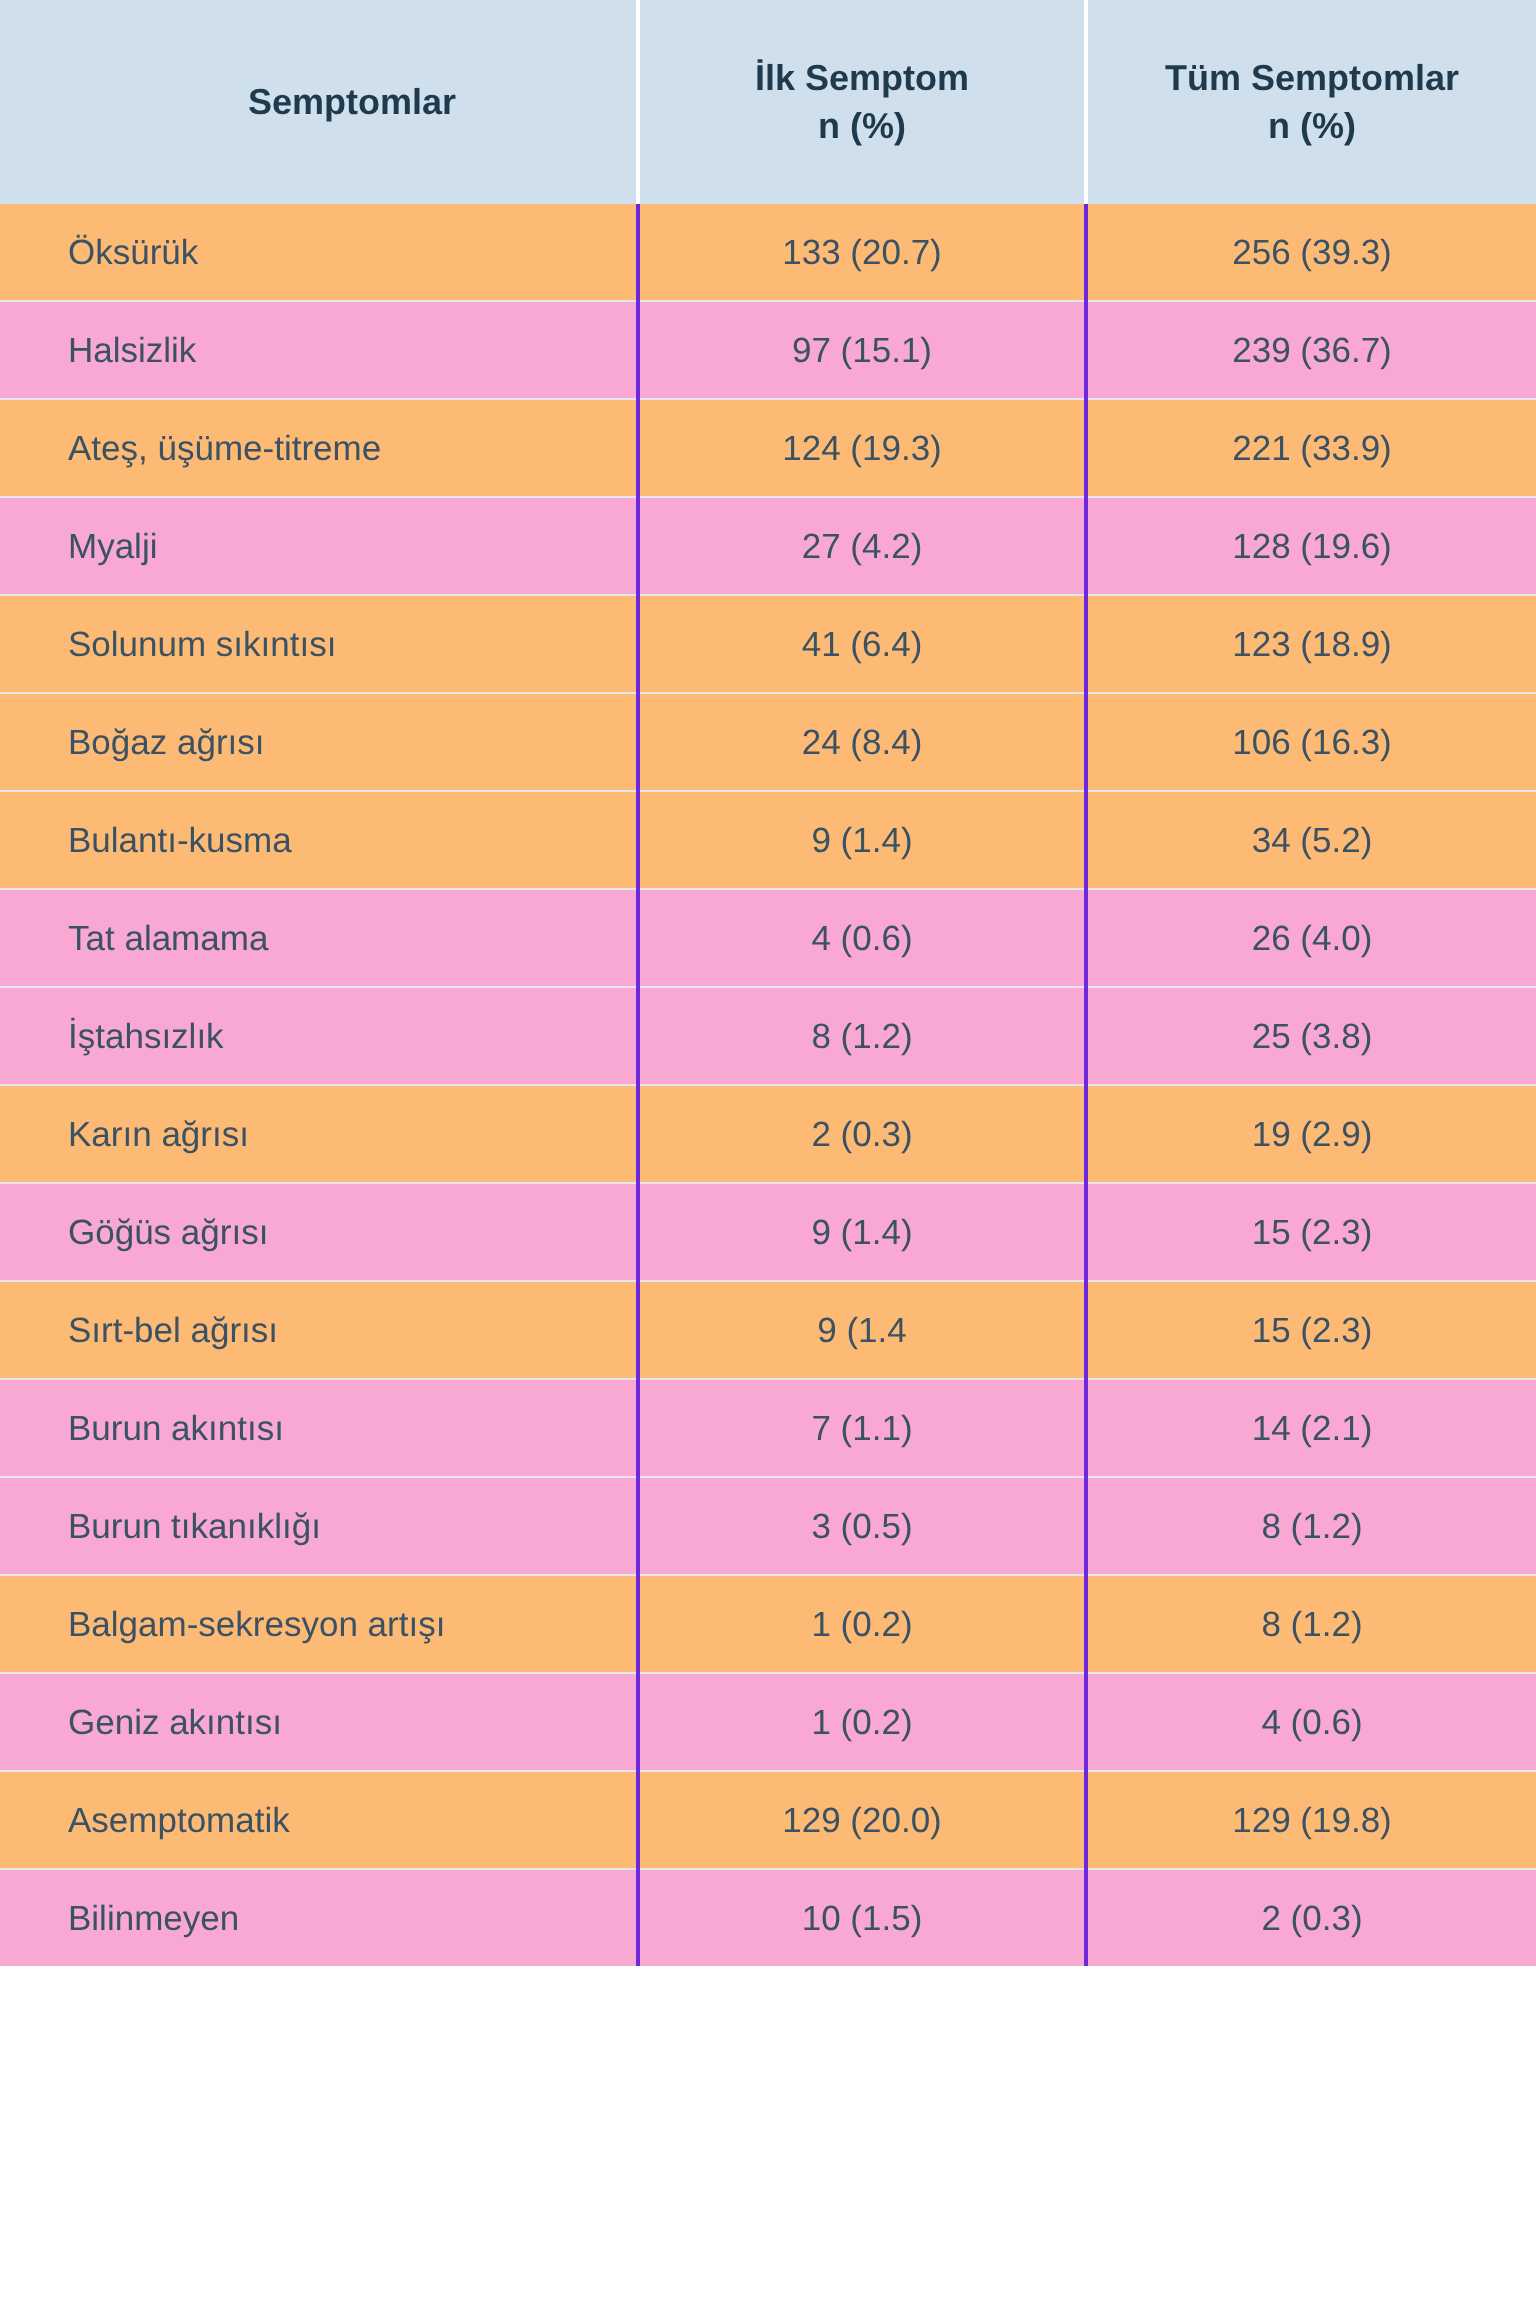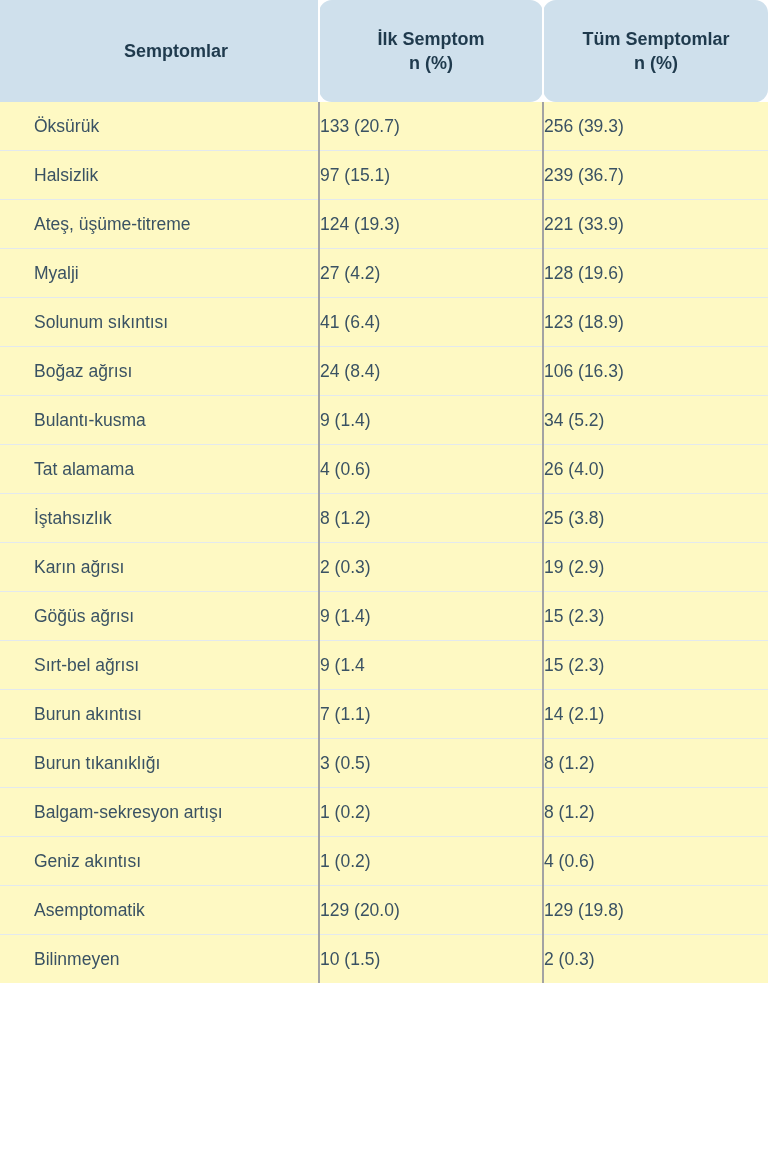--- a/index.html
+++ b/index.html
@@ -31,21 +31,20 @@
     vertical-align: middle;
     padding: 0;
     border: none;
   }
   thead th.th-name {
     text-align: center;
     padding-left: 34px;
   }
   thead th.th-num {
     text-align: center;
-    border-radius: 13px;
   }
   thead th .hdr-line {
     display: block;
     line-height: 1.35;
   }
   thead th.th-num {
     border-left: 2px solid #ffffff;
   }
 
   tbody td {
@@ -56,28 +55,29 @@
     padding: 0;
     border-bottom: 1px solid #e3e9ee;
     vertical-align: middle;
   }
   tbody td.td-name {
     text-align: left;
     padding-left: 34px;
     color: #3a5263;
   }
   tbody td.td-num {
-    border-left: 2px solid #a3a3a3;
+    text-align: center;
+    border-left: 2px solid #6d28d9;
     color: #3a5263;
   }
   tbody tr.odd td {
-    background: #fef9c3;
+    background: #fdba74;
   }
   tbody tr.even td {
-    background: #fef9c3;
+    background: #f9a8d4;
   }
   tbody tr:last-child td {
     border-bottom: none;
   }
 </style>
 </head>
 <body>
 
 <table class="symptom-table">
   <colgroup>

